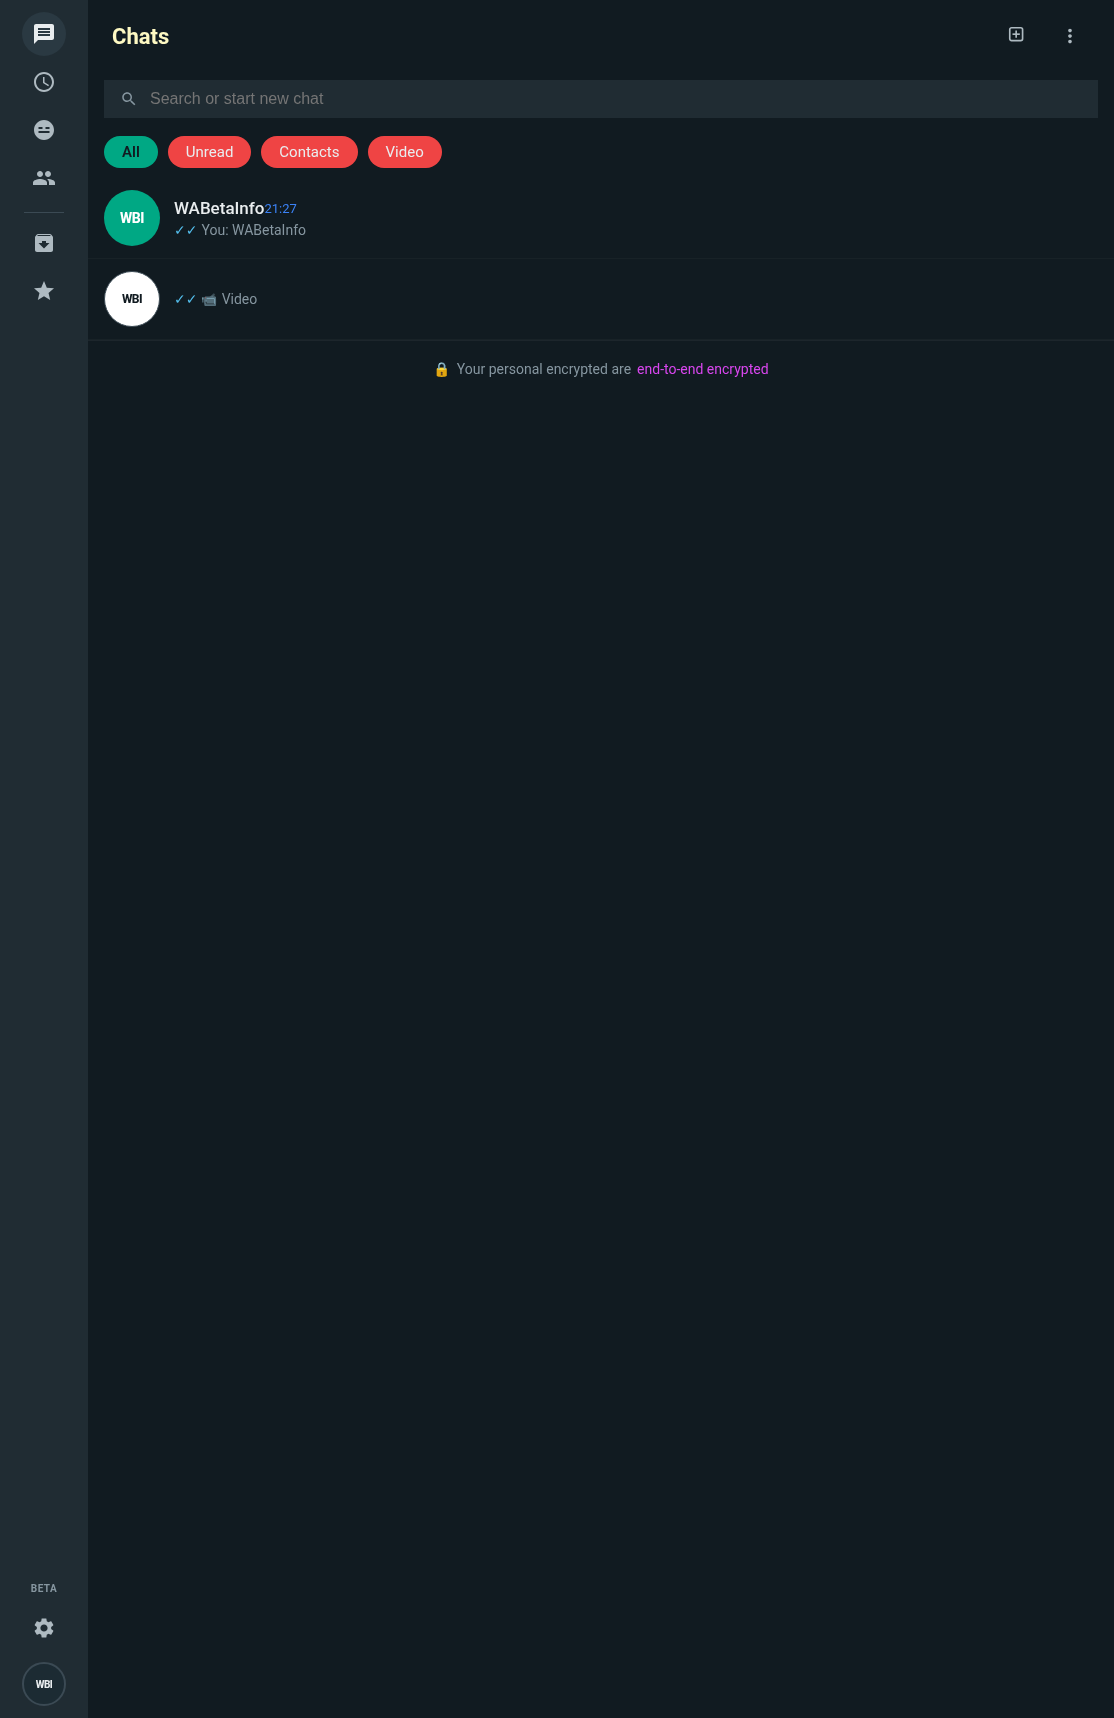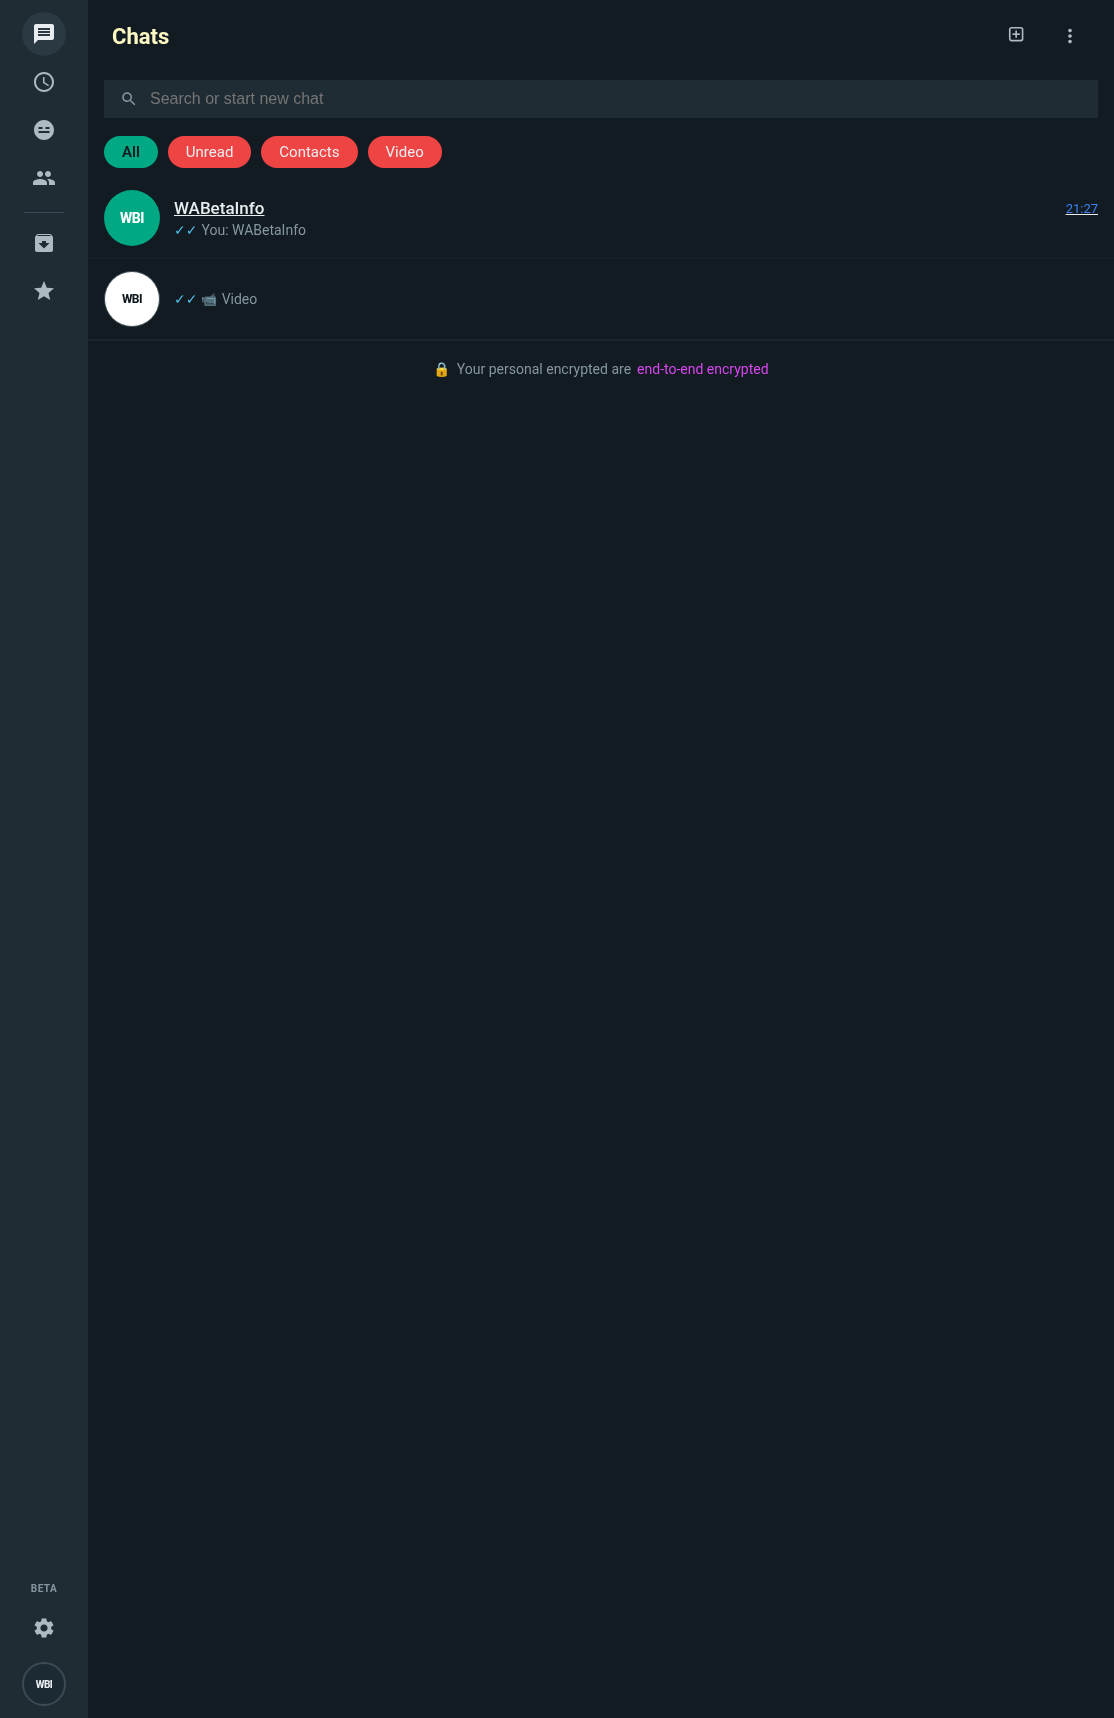--- a/index.html
+++ b/index.html
@@ -245,24 +245,22 @@
       border: 1px solid #3b4a54;
     }
 
     .chat-info {
       flex: 1;
       min-width: 0;
     }
 
     .chat-name-row {
       display: flex;
-      justify-content: space-between;
       align-items: center;
       margin-bottom: 4px;
-      text-decoration: underline;
     }
 
     .chat-name {
       font-size: 17px;
       font-weight: 500;
       color: #e9edef;
     }
 
     .chat-time {
       font-size: 13px;

